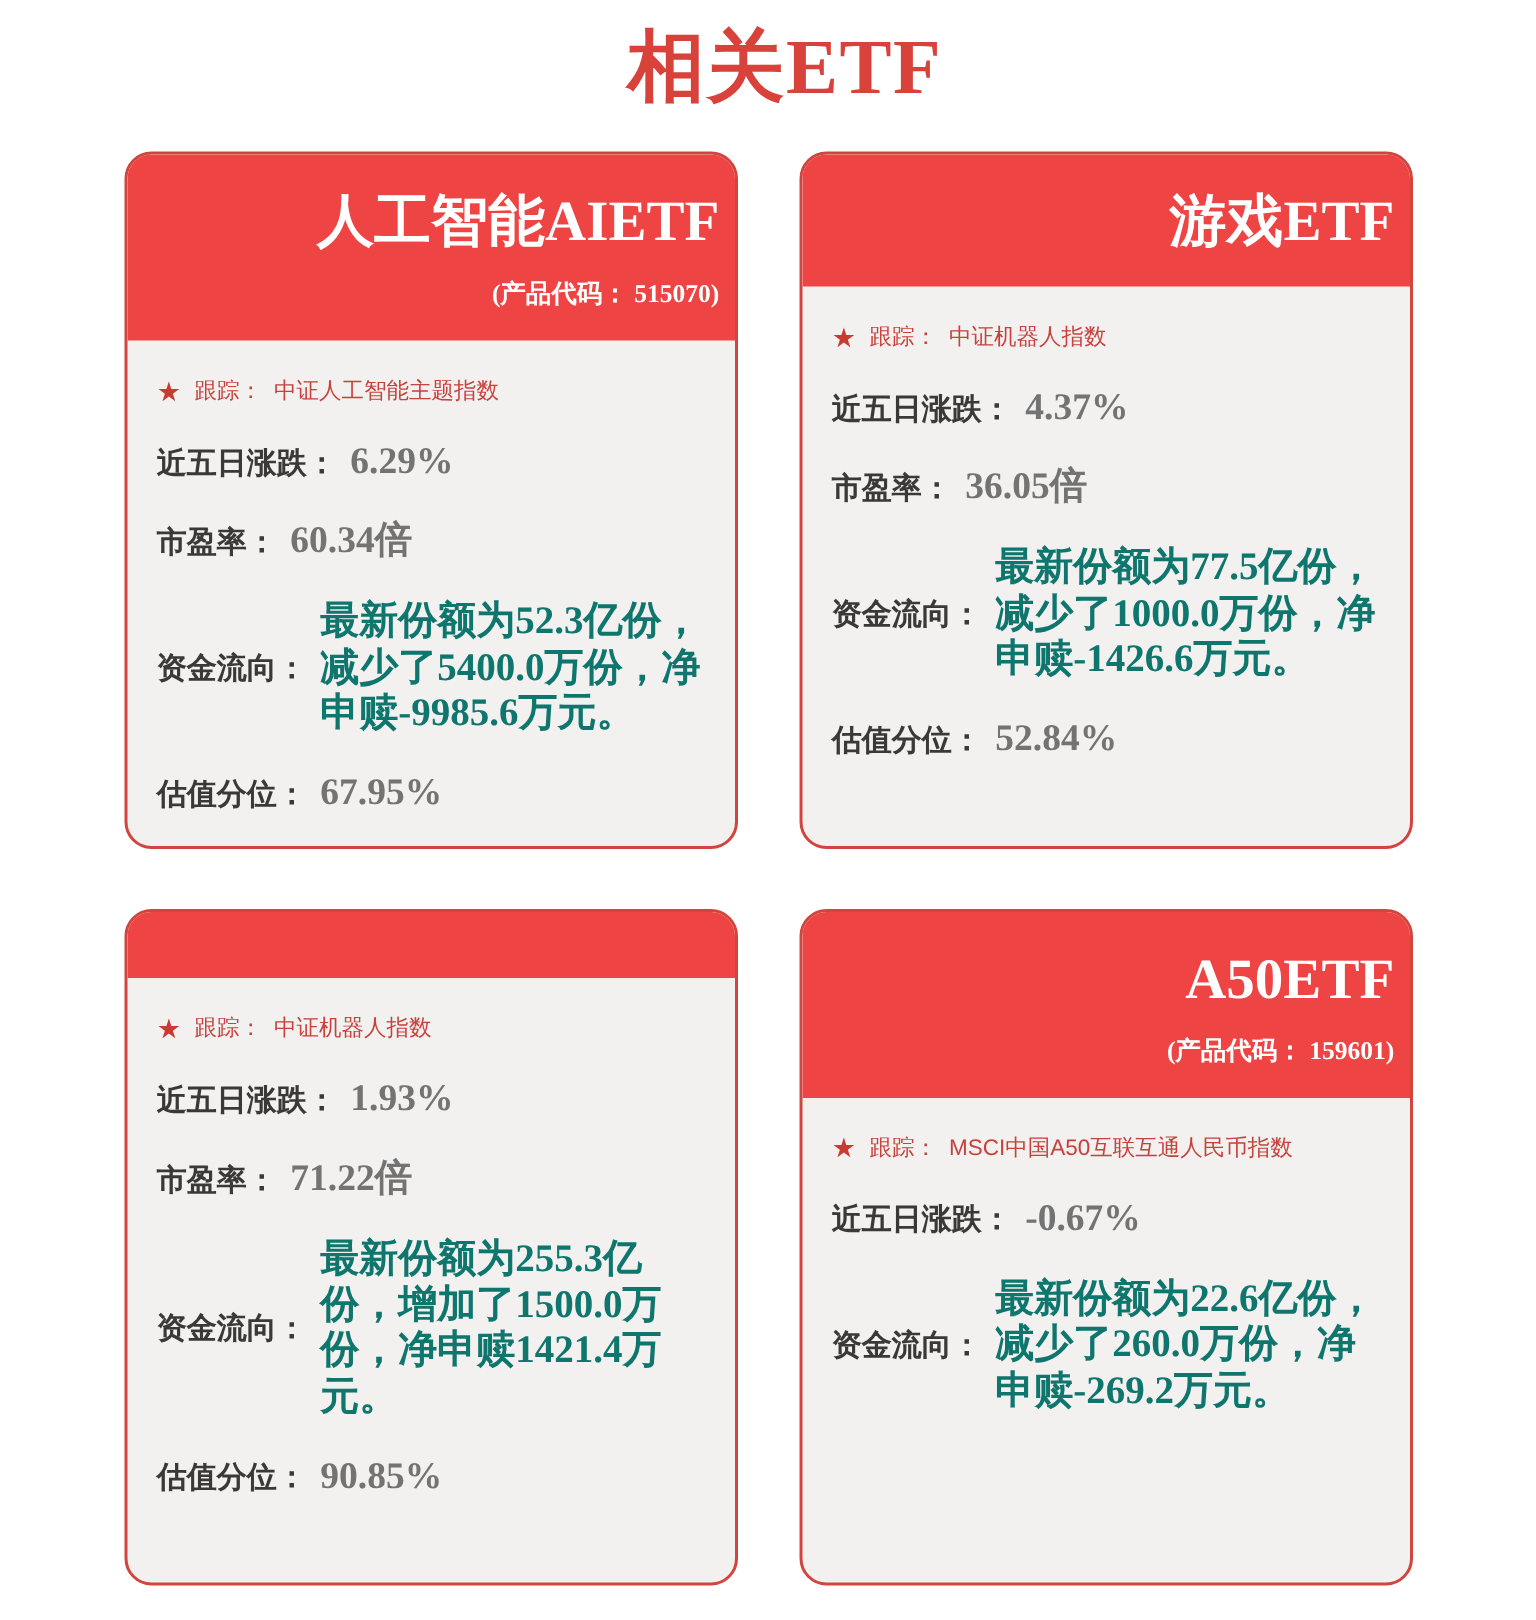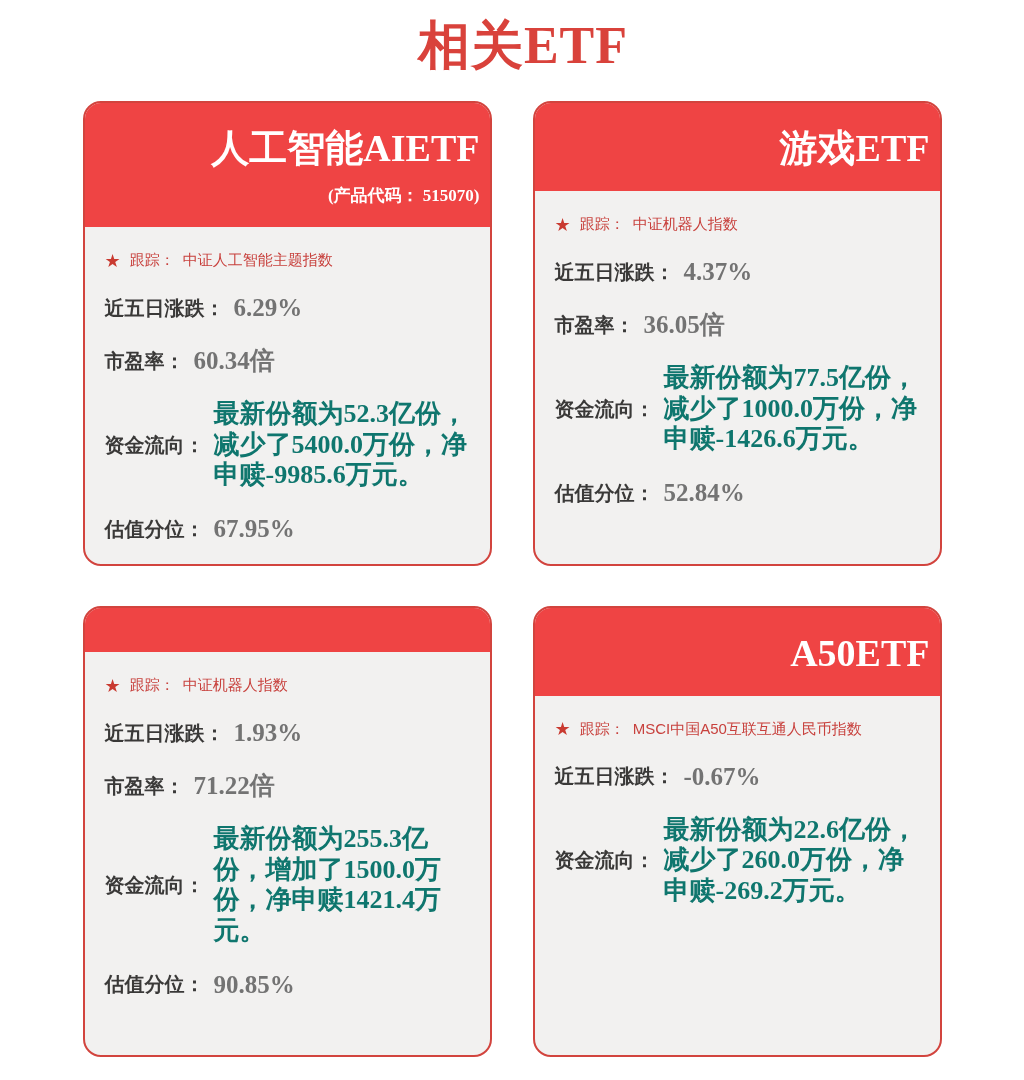--- a/index.html
+++ b/index.html
@@ -198,20 +198,21 @@
         <div class="data-row">
           <span class="row-label">估值分位：</span>
           <span class="row-value">90.85%</span>
         </div>
       </div>
     </div>
 
     <div class="card">
       <div class="card-header">
         <div class="card-title"><span></span><span class="serif">A50ETF</span></div>
+        <div class="card-code">(产品代码： 159601)</div>
       </div>
       <div class="card-body">
         <div class="track-line">
           <span class="star-icon">★</span>
           <span class="track-label">跟踪：</span>
           <span>MSCI中国A50互联互通人民币指数</span>
         </div>
         <div class="data-row">
           <span class="row-label">近五日涨跌：</span>
           <span class="row-value">-0.67%</span>

